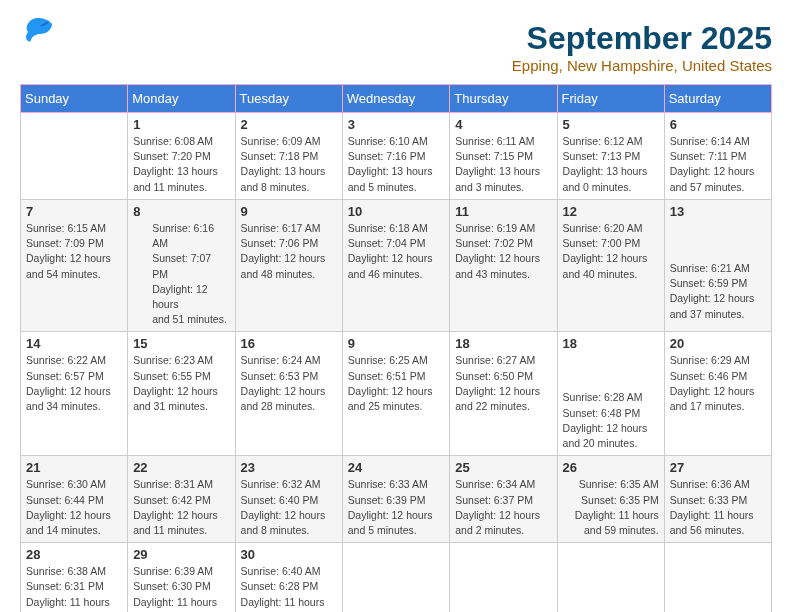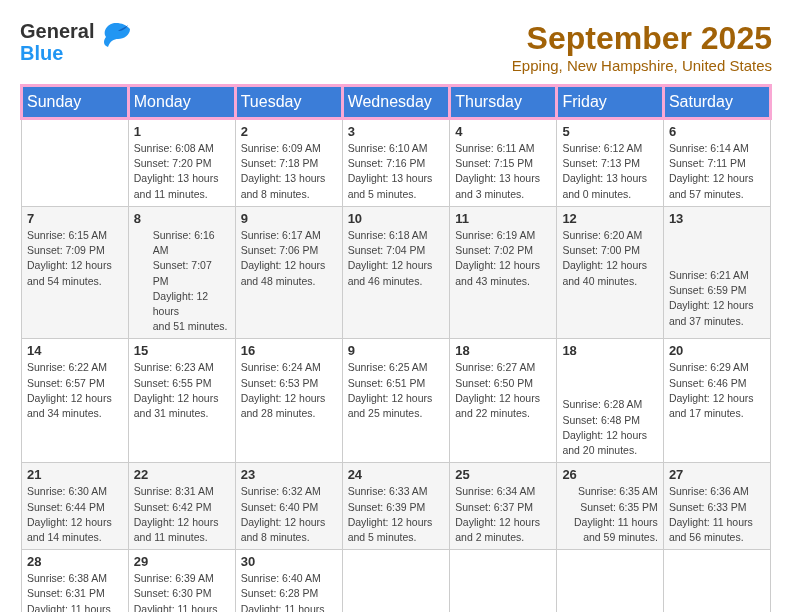--- a/index.html
+++ b/index.html
@@ -20,39 +20,39 @@
       display: flex;
       flex-direction: column;
       align-items: flex-start;
     }
     .title-block {
       text-align: right;
     }
     .month-title {
       font-size: 32px;
       font-weight: bold;
-      color: #a16207;
+      color: #0c4a6e;
     }
     .location {
       font-size: 15px;
       color: #a16207;
     }
     table {
       width: 100%;
       border-collapse: collapse;
       font-size: 11px;
     }
     thead tr th {
       background-color: #3B7DD8;
       color: #fff;
       padding: 6px 4px;
       text-align: left;
-      font-size: 16px;
+      font-size: 13px;
       font-weight: normal;
-      border: 3px solid #f9a8d4;
+      border: 1px solid #f9a8d4;
     }
     tbody tr td {
       border: 1px solid #ccc;
       vertical-align: top;
       padding: 4px 5px;
       height: 80px;
       width: 108px;
     }
     tbody tr:nth-child(even) td {
       background: #f5f5f5;
@@ -75,24 +75,20 @@
     .empty-cell {
       background: #fff !important;
     }
   </style>
 </head>
 <body>
 
 <div class="header">
   <div class="logo">
     <div style="display:flex;align-items:center;gap:4px;">
-      <div style="display:flex;flex-direction:column;">
-        <span style="font-size:20px;font-weight:bold;color:#333;line-height:1.1;">General</span>
-        <span style="font-size:20px;font-weight:bold;color:#2196F3;line-height:1.1;">Blue</span>
-      </div>
       <div style="color:#2196F3;font-size:28px;margin-top:-8px;">
         <svg width="36" height="36" viewBox="0 0 36 36">
           <path d="M18 6 C10 6 4 14 8 20 C6 22 4 28 10 30 C12 24 16 22 20 22 C26 22 32 18 32 12 C28 8 24 6 18 6Z" fill="#2196F3"></path>
           <path d="M20 14 C22 12 28 10 30 8 C28 12 24 14 20 14Z" fill="#1565C0"></path>
         </svg>
       </div>
     </div>
   </div>
   <div class="title-block">
     <div class="month-title">September 2025</div>

